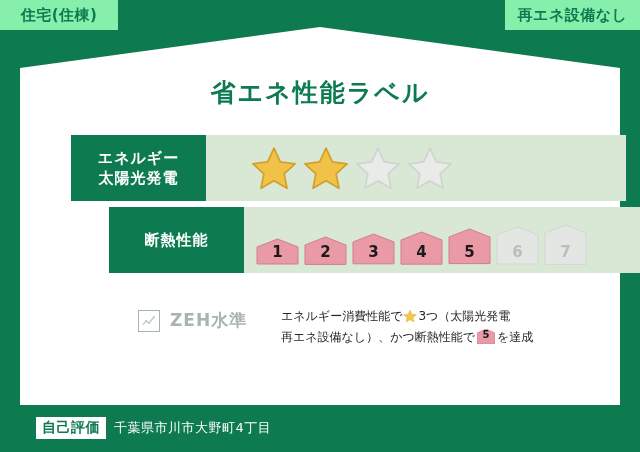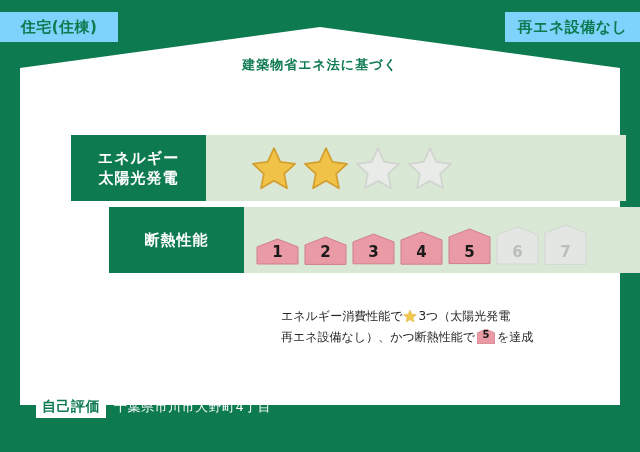--- a/index.html
+++ b/index.html
@@ -22,28 +22,27 @@
     background: #0d7a50;
   }
   .roof-white {
     position: absolute;
     left: 0; top: 0;
     width: 640px; height: 452px;
   }
   
   .corner-tab {
     position: absolute;
-    background: #7dd3fc;
+    background: #86efac;
     color: #0d7a50;
     font-weight: bold;
     display: flex;
     align-items: center;
     justify-content: center;
     letter-spacing: 0.5px;
-    margin-top: 12px;
   }
   .tab-left {
     left: 0; top: 0;
     width: 118px; height: 30px;
     font-size: 15px;
   }
   .tab-right {
     right: 0; top: 0;
     width: 135px; height: 30px;
     font-size: 15px;
@@ -195,21 +194,21 @@
     font-size: 10px;
     font-weight: bold;
     color: #1a1a1a;
     padding-bottom: 1px;
     box-sizing: border-box;
   }
   
   .footer-left {
     position: absolute;
     left: 36px;
-    top: 396px;
+    top: 417px;
     display: flex;
     align-items: center;
     gap: 8px;
   }
   .self-eval {
     background: #ffffff;
     color: #0d7a50;
     font-size: 14px;
     font-weight: bold;
     padding: 2px 6px;
@@ -246,21 +245,21 @@
 
   <div class="green-bg"></div>
 
   <svg class="roof-white" viewBox="0 0 640 452">
     <polygon points="320,27 620,68 620,405 20,405 20,68" fill="#ffffff"></polygon>
   </svg>
 
   <div class="corner-tab tab-left">住宅(住棟)</div>
   <div class="corner-tab tab-right">再エネ設備なし</div>
 
-  <div class="title-sub">建築物省エネ法に基づく</div>
+  <div class="title-main">省エネ性能ラベル</div>
 
   <div class="card">
 
     <div class="perf-row row-energy">
       <div class="row-label">
         <span>エネルギー</span>
         <span>太陽光発電</span>
       </div>
       <div class="row-value">
         <div class="stars-wrap" id="stars-wrap">
@@ -325,20 +324,31 @@
             <div class="badge off">
               <svg width="43" height="41.4" viewBox="0 0 43 41.4">
                 <polygon points="21.5,1 42,9 42,40.4 1,40.4 1,9" fill="#e4e6e4" stroke="#d2d6d2" stroke-width="1" stroke-linejoin="round"></polygon>
               </svg>
               <span>7</span>
             </div>
           </div>
       </div>
     </div>
 
+    <div class="zeh-area">
+      <span class="zeh-icon">
+        <svg width="14" height="12" viewBox="0 0 14 12">
+          <polyline points="1,10 4,6 7,8 12,2" fill="none" stroke="#b9c6bd" stroke-width="1.2"></polyline>
+          <circle cx="4" cy="6" r="1" fill="#b9c6bd"></circle>
+          <circle cx="7" cy="8" r="1" fill="#b9c6bd"></circle>
+          <circle cx="12" cy="2" r="1" fill="#b9c6bd"></circle>
+        </svg>
+      </span>
+      <span class="zeh-text">ZEH水準</span>
+    </div>
 
     <div class="zeh-desc">
       <span>エネルギー消費性能で</span><svg class="inline-star" width="14" height="14" viewBox="0 0 24 24">
           <polygon points="12,2 15.2,8.9 22.8,9.7 17.1,14.8 18.7,22.2 12,18.4 5.3,22.2 6.9,14.8 1.2,9.7 8.8,8.9" fill="#f2c94c" stroke="#d9a83a" stroke-width="0.8"></polygon>
         </svg><span>3つ（太陽光発電</span><br><span>再エネ設備なし）、かつ断熱性能で</span><span class="inline-badge"><svg width="18" height="15" viewBox="0 0 18 15">
             <polygon points="9,0 18,4 18,15 0,15 0,4" fill="#e99aa5" stroke="#cf7f8c" stroke-width="0.7"></polygon>
           </svg><span>5</span></span><span>を達成</span>
     </div>
 
   </div>

